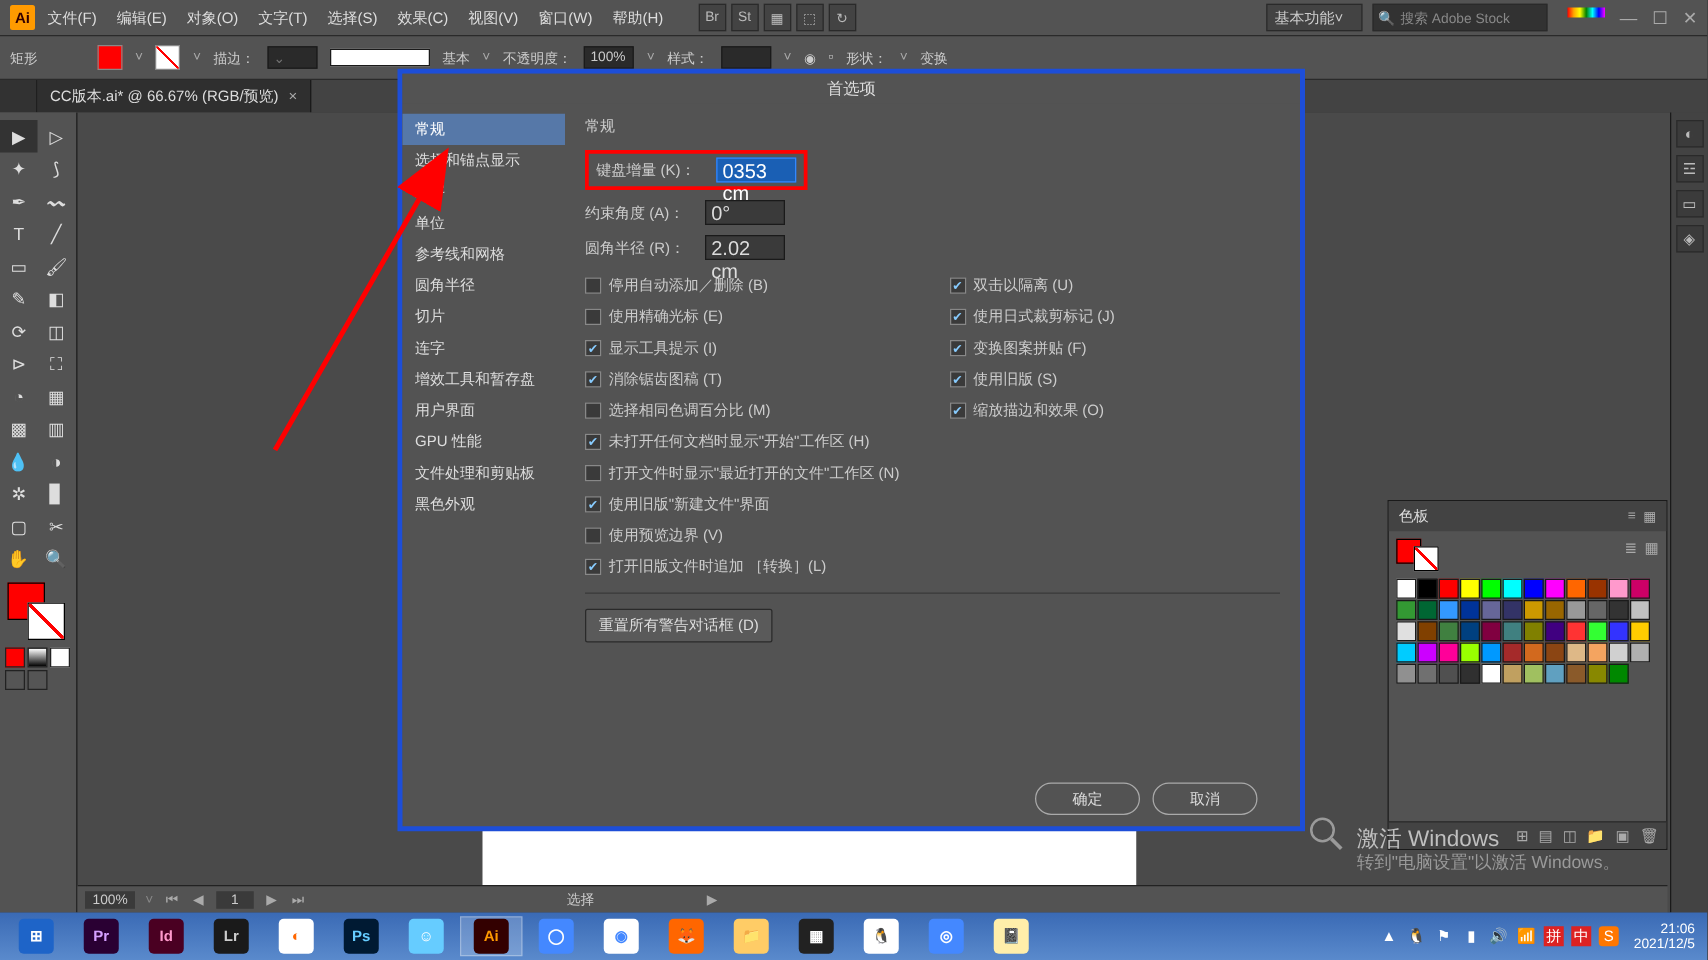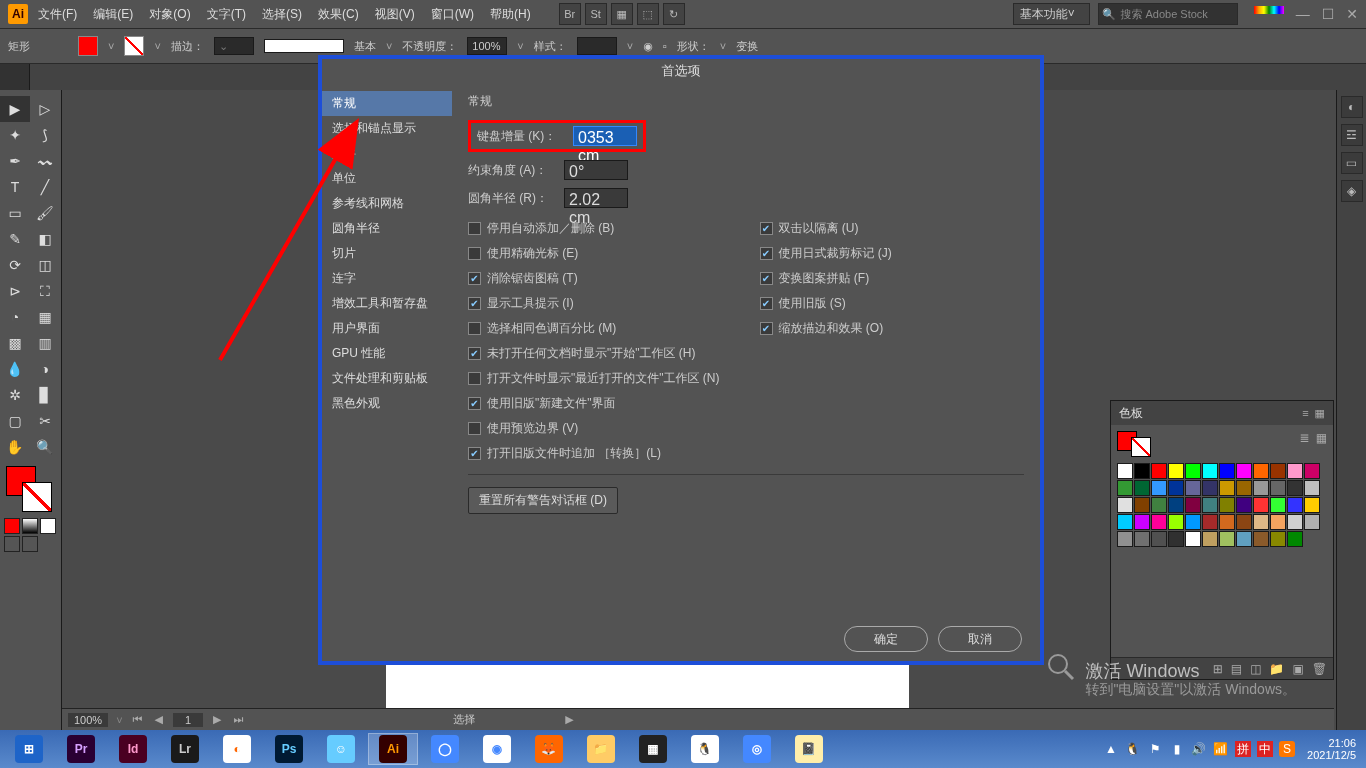--- a/index.html
+++ b/index.html
@@ -81,21 +81,21 @@
 .fld-input{background:#3a3a3a;border:1px solid #1a1a1a;color:#ddd;padding:2px 4px;height:20px;width:64px;font-size:16px}
 .fld-input.hl{background:#1a5fb4;color:#fff;border:1px solid #3388ff}
 .hl-box{border:3px solid #ff0000;padding:3px 6px;display:inline-flex;align-items:center;gap:6px}
 .chk-cols{display:flex;gap:40px;margin-top:12px}
 .chk-col{display:flex;flex-direction:column;gap:8px}
 .chk{display:flex;align-items:center;gap:6px;font-size:12px;color:#ccc}
 .cb{width:13px;height:13px;border:1px solid #888;background:#3a3a3a;display:inline-flex;align-items:center;justify-content:center;font-size:10px;color:#6bf}
 .cb.on::after{content:"✔";color:#8cf;font-size:10px}
 .sep{height:1px;background:#3a3a3a;margin:12px 0}
 .reset-btn{background:#5a5a5a;border:1px solid #2a2a2a;color:#ddd;padding:4px 10px;font-size:12px;cursor:pointer;border-radius:2px}
-.prefs-foot{height:44px;display:flex;align-items:center;justify-content:flex-end;gap:10px;padding:0 18px}
+.prefs-foot{height:44px;display:flex;align-items:center;justify-content:flex-end;gap:10px;padding:0 34px}
 .dlg-btn{width:84px;height:26px;border:1px solid #aaa;border-radius:13px;background:transparent;color:#ddd;font-size:12px;cursor:pointer;display:flex;align-items:center;justify-content:center}
 
 .arrow{position:absolute;pointer-events:none}
 
 .watermark{position:absolute;right:70px;bottom:70px;color:#9a9a9a;font-size:14px;text-align:left;line-height:18px}
 .watermark .t{font-size:18px;color:#bfbfbf}
 </style>
 </head>
 <body>
 
@@ -152,20 +152,24 @@
     <span style="color:#aaa">˅</span>
   <span>◉</span>
   <span>▫</span>
   <span class="cb-label">形状：</span>
     <span style="color:#aaa">˅</span>
   <span class="cb-label">变换</span>
 </div>
 
 <div class="doctab-row">
   <div class="gutter-left"></div>
+  <div class="doctab">
+    <span>CC版本.ai* @ 66.67% (RGB/预览)</span>
+    <span class="x">×</span>
+  </div>
 </div>
 
 <div class="workarea">
   <div class="canvas"></div>
 </div>
 
 <div class="toolbox">
   <div class="row">
       <div class="tool sel">▶</div>
       <div class="tool">▷</div>
@@ -373,25 +377,25 @@
               <div class="chk">
                 <span class="cb"></span>
                 <span>停用自动添加／删除 (B)</span>
               </div>
               <div class="chk">
                 <span class="cb"></span>
                 <span>使用精确光标 (E)</span>
               </div>
               <div class="chk">
                 <span class="cb on"></span>
+                <span>显示工具提示 (I)</span>
+              </div>
+              <div class="chk">
+                <span class="cb on"></span>
                 <span>消除锯齿图稿 (T)</span>
-              </div>
-              <div class="chk">
-                <span class="cb on"></span>
-                <span>显示工具提示 (I)</span>
               </div>
               <div class="chk">
                 <span class="cb"></span>
                 <span>选择相同色调百分比 (M)</span>
               </div>
               <div class="chk">
                 <span class="cb on"></span>
                 <span>未打开任何文档时显示"开始"工作区 (H)</span>
               </div>
               <div class="chk">

